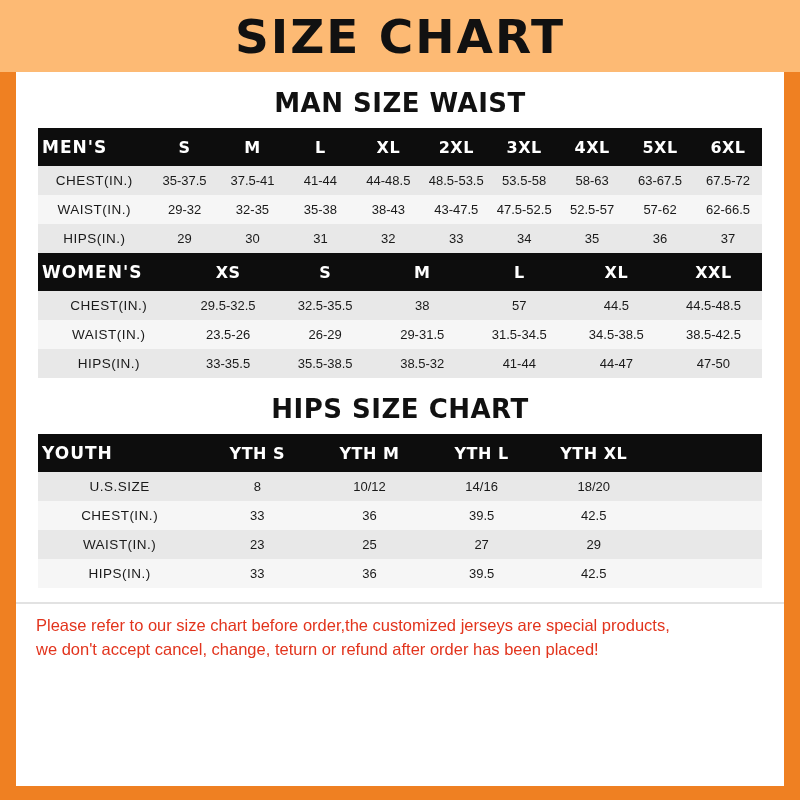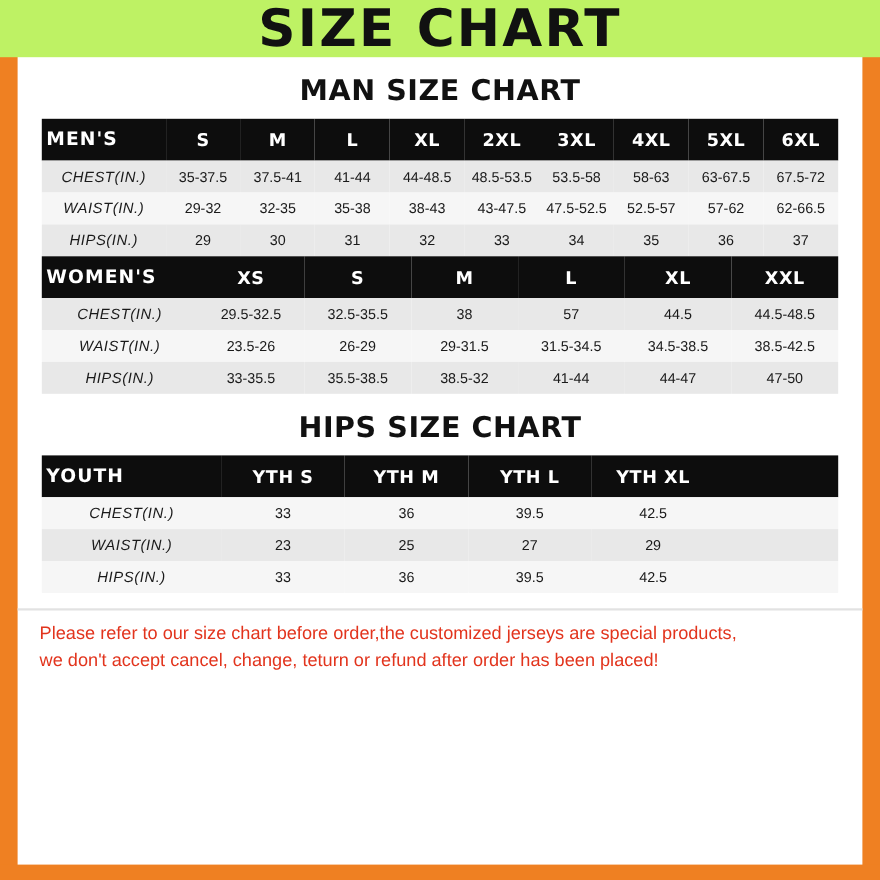--- a/index.html
+++ b/index.html
@@ -16,22 +16,22 @@
   .page {
     position: relative;
     width: 800px;
     height: 800px;
     background: #ffffff;
     box-sizing: border-box;
     border-left: 16px solid #ef8022;
     border-right: 16px solid #ef8022;
   }
   .banner {
-    background: #bef264;
-    height: 52px;
+    background: #fdba74;
+    height: 72px;
     display: flex;
     align-items: center;
     justify-content: center;
     margin: 0 -16px;
     text-align: center;
   }
   .banner-title {
     font-family: "DejaVu Sans", sans-serif;
     font-weight: bold;
     font-size: 47px;
@@ -82,21 +82,20 @@
     font-size: 17px;
     letter-spacing: 1px;
   }
   table.chart tbody tr.odd { background: #e8e8e8; }
   table.chart tbody tr.even { background: #f6f6f6; }
   table.chart tbody td.rowhead {
     font-weight: normal;
     letter-spacing: 0.5px;
     text-align: center;
     font-size: 13.5px;
-    font-style: italic;
   }
   .men-col-head { width: 15%; }
   .women-col-head { width: 19%; }
   .youth-col-head { width: 22%; }
   .footer-note {
     margin-top: 14px;
     padding: 10px 20px 0 20px;
     border-top: 2px solid #e2e2e2;
     color: #e2341d;
     font-size: 16.5px;
@@ -116,21 +115,21 @@
 </head>
 <body>
 
 <div class="page">
 
   <div class="banner">
     <div class="banner-title">SIZE CHART</div>
   </div>
 
   <div class="section">
-    <div class="section-title">MAN SIZE CHART</div>
+    <div class="section-title">MAN SIZE WAIST</div>
     <table class="chart">
       <thead>
         <tr>
           <th class="rowhead men-col-head">MEN'S</th>
           <th>S</th>
           <th>M</th>
           <th>L</th>
           <th>XL</th>
           <th>2XL</th>
           <th>3XL</th>
@@ -232,20 +231,28 @@
         <tr>
           <th class="rowhead youth-col-head">YOUTH</th>
           <th>YTH S</th>
           <th>YTH M</th>
           <th>YTH L</th>
           <th>YTH XL</th>
           <th></th>
         </tr>
       </thead>
       <tbody>
+        <tr class="odd">
+          <td class="rowhead">U.S.SIZE</td>
+          <td>8</td>
+          <td>10/12</td>
+          <td>14/16</td>
+          <td>18/20</td>
+          <td></td>
+        </tr>
         <tr class="even">
           <td class="rowhead">CHEST(IN.)</td>
           <td>33</td>
           <td>36</td>
           <td>39.5</td>
           <td>42.5</td>
           <td></td>
         </tr>
         <tr class="odd">
           <td class="rowhead">WAIST(IN.)</td>

